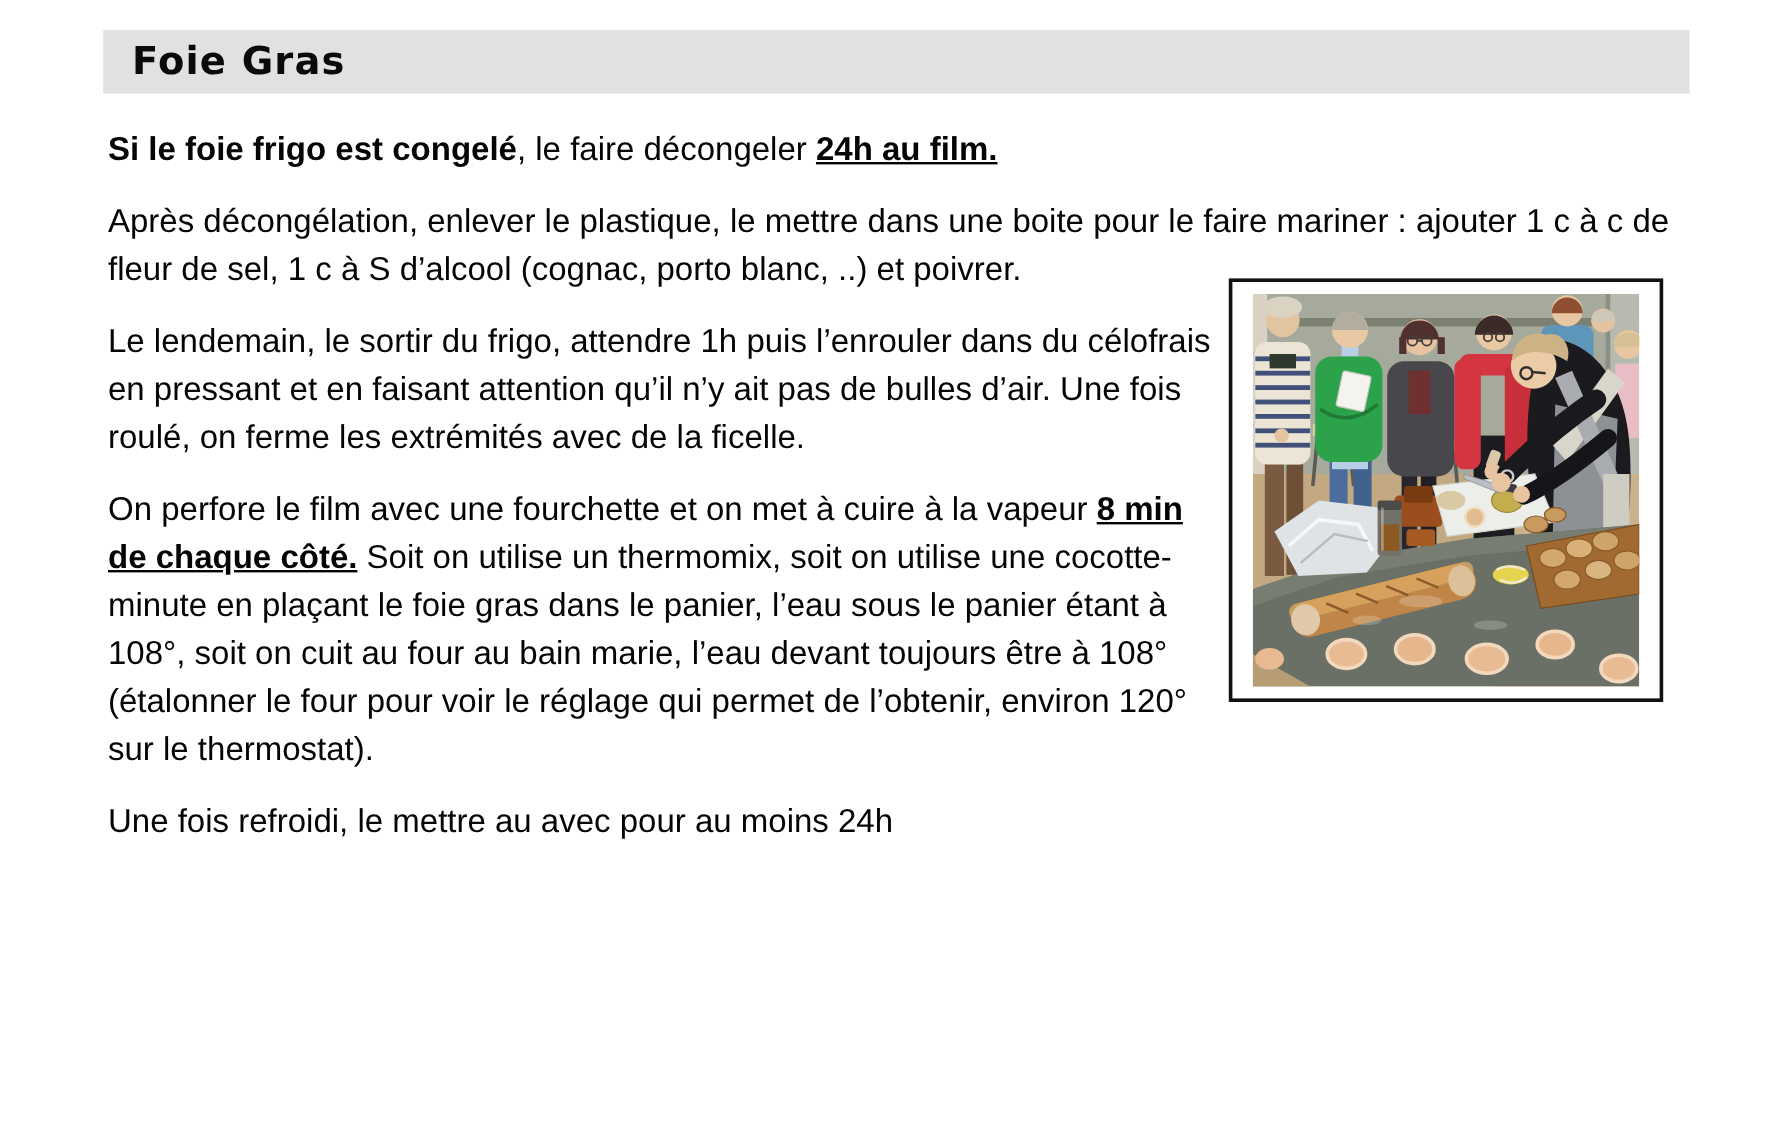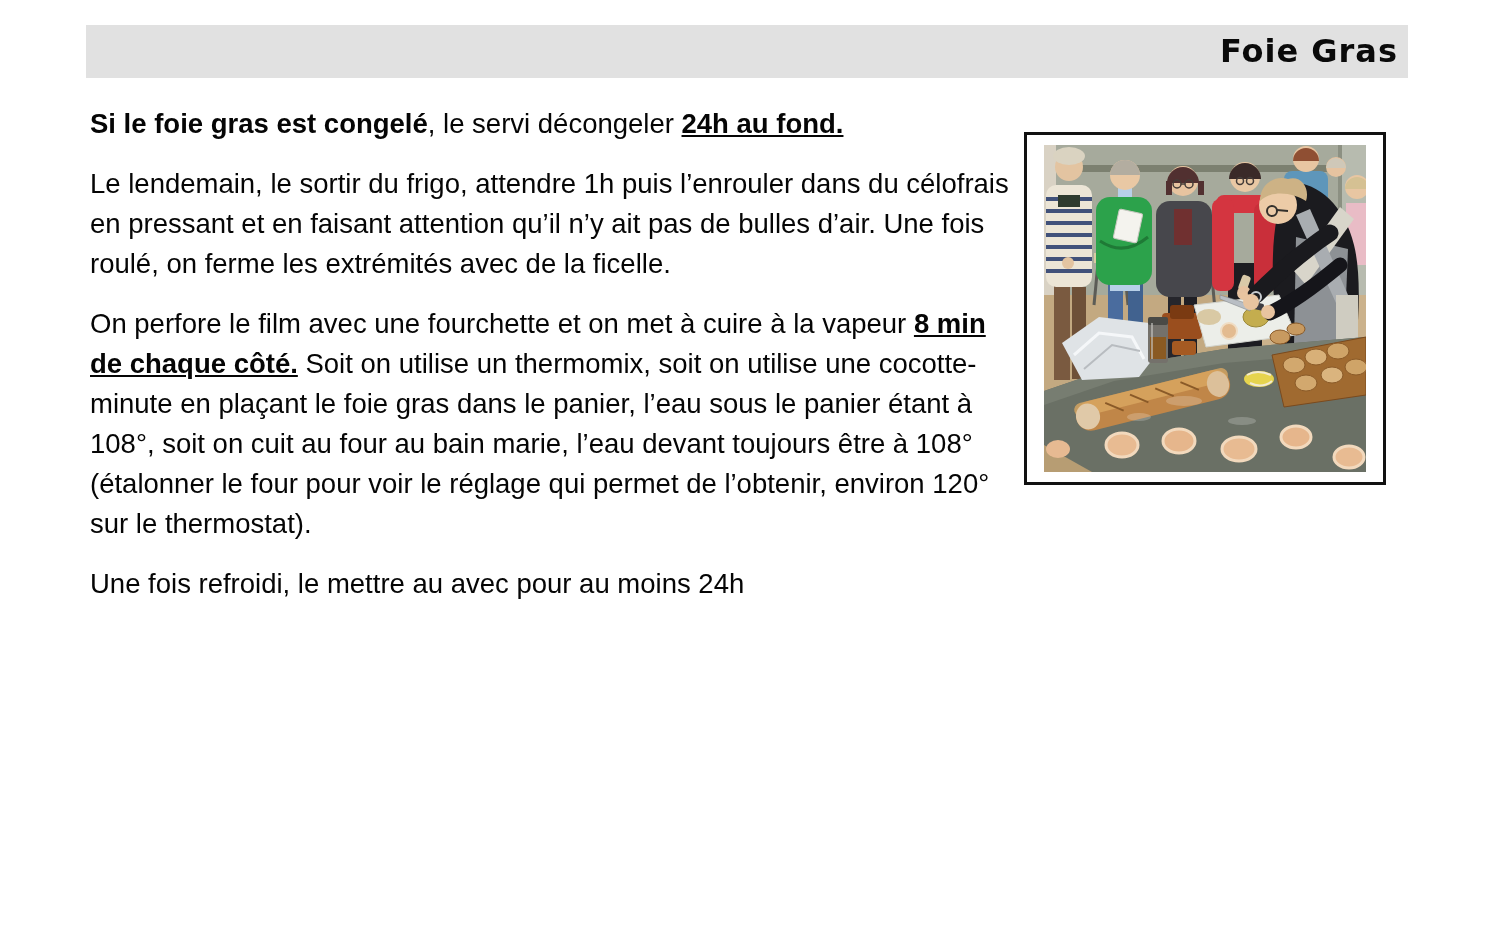--- a/index.html
+++ b/index.html
@@ -16,22 +16,21 @@
   }
   .page {
     position: relative;
     width: 1493px;
     height: 948px;
     background: #ffffff;
   }
   .title-bar {
     margin: 25px 85px 0 86px;
     background: #e1e1e1;
-    padding: 6px 10px 7px 4px;
-    text-align: right;
+    padding: 6px 10px 7px 24px;
   }
   .title-bar h1 {
     margin: 0;
     font-family: "DejaVu Sans", sans-serif;
     font-size: 32px;
     line-height: 40px;
     font-weight: bold;
     letter-spacing: 1px;
     color: #0a0a0a;
   }
@@ -67,21 +66,22 @@
 <body>
 
 <div class="page">
 
   <header class="title-bar">
     <h1>Foie Gras</h1>
   </header>
 
   <main class="content">
 
-    <p class="first"><span class="seg-bold">Si le foie gras est congelé</span><span>, le servi décongeler </span><span class="seg-bold seg-underline">24h au fond.</span></p>
+    <p class="first"><span class="seg-bold">Si le foie frigo est congelé</span><span>, le faire décongeler </span><span class="seg-bold seg-underline">24h au film.</span></p>
+    <p><span>Après décongélation, enlever le plastique, le mettre dans une boite pour le faire mariner : ajouter 1 c à c de fleur de sel, 1 c à S d’alcool (cognac, porto blanc, ..) et poivrer.</span></p>
 
     <figure class="photo-frame">
       <svg viewBox="0 0 322 327" xmlns="http://www.w3.org/2000/svg" role="img">
 
         <g>
           <rect x="0" y="0" width="322" height="150" fill="#a6aa9c"></rect>
           <rect x="0" y="20" width="322" height="7" fill="#7c8070"></rect>
           <rect x="0" y="0" width="12" height="150" fill="#d9d2c4"></rect>
           <rect x="294" y="0" width="4" height="150" fill="#8c9082"></rect>
           <rect x="298" y="0" width="24" height="150" fill="#b7bbaf"></rect>

